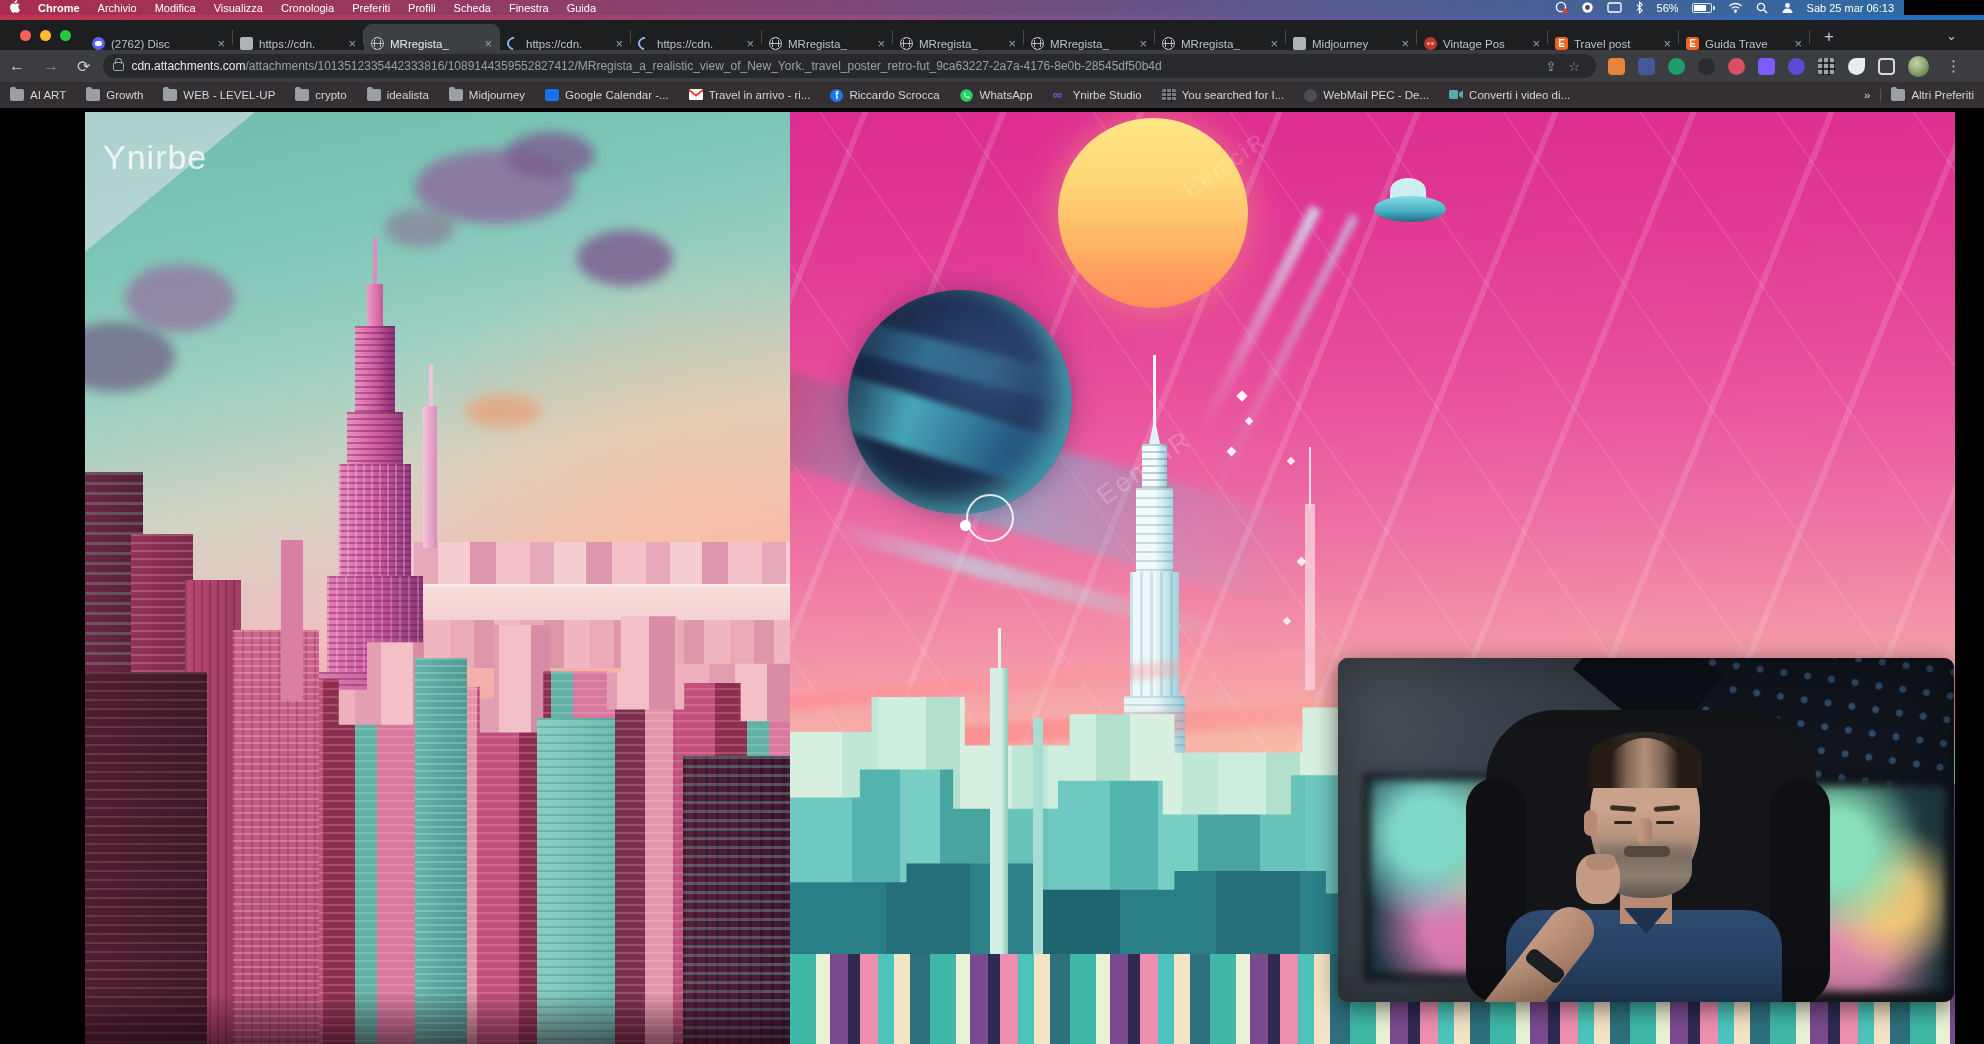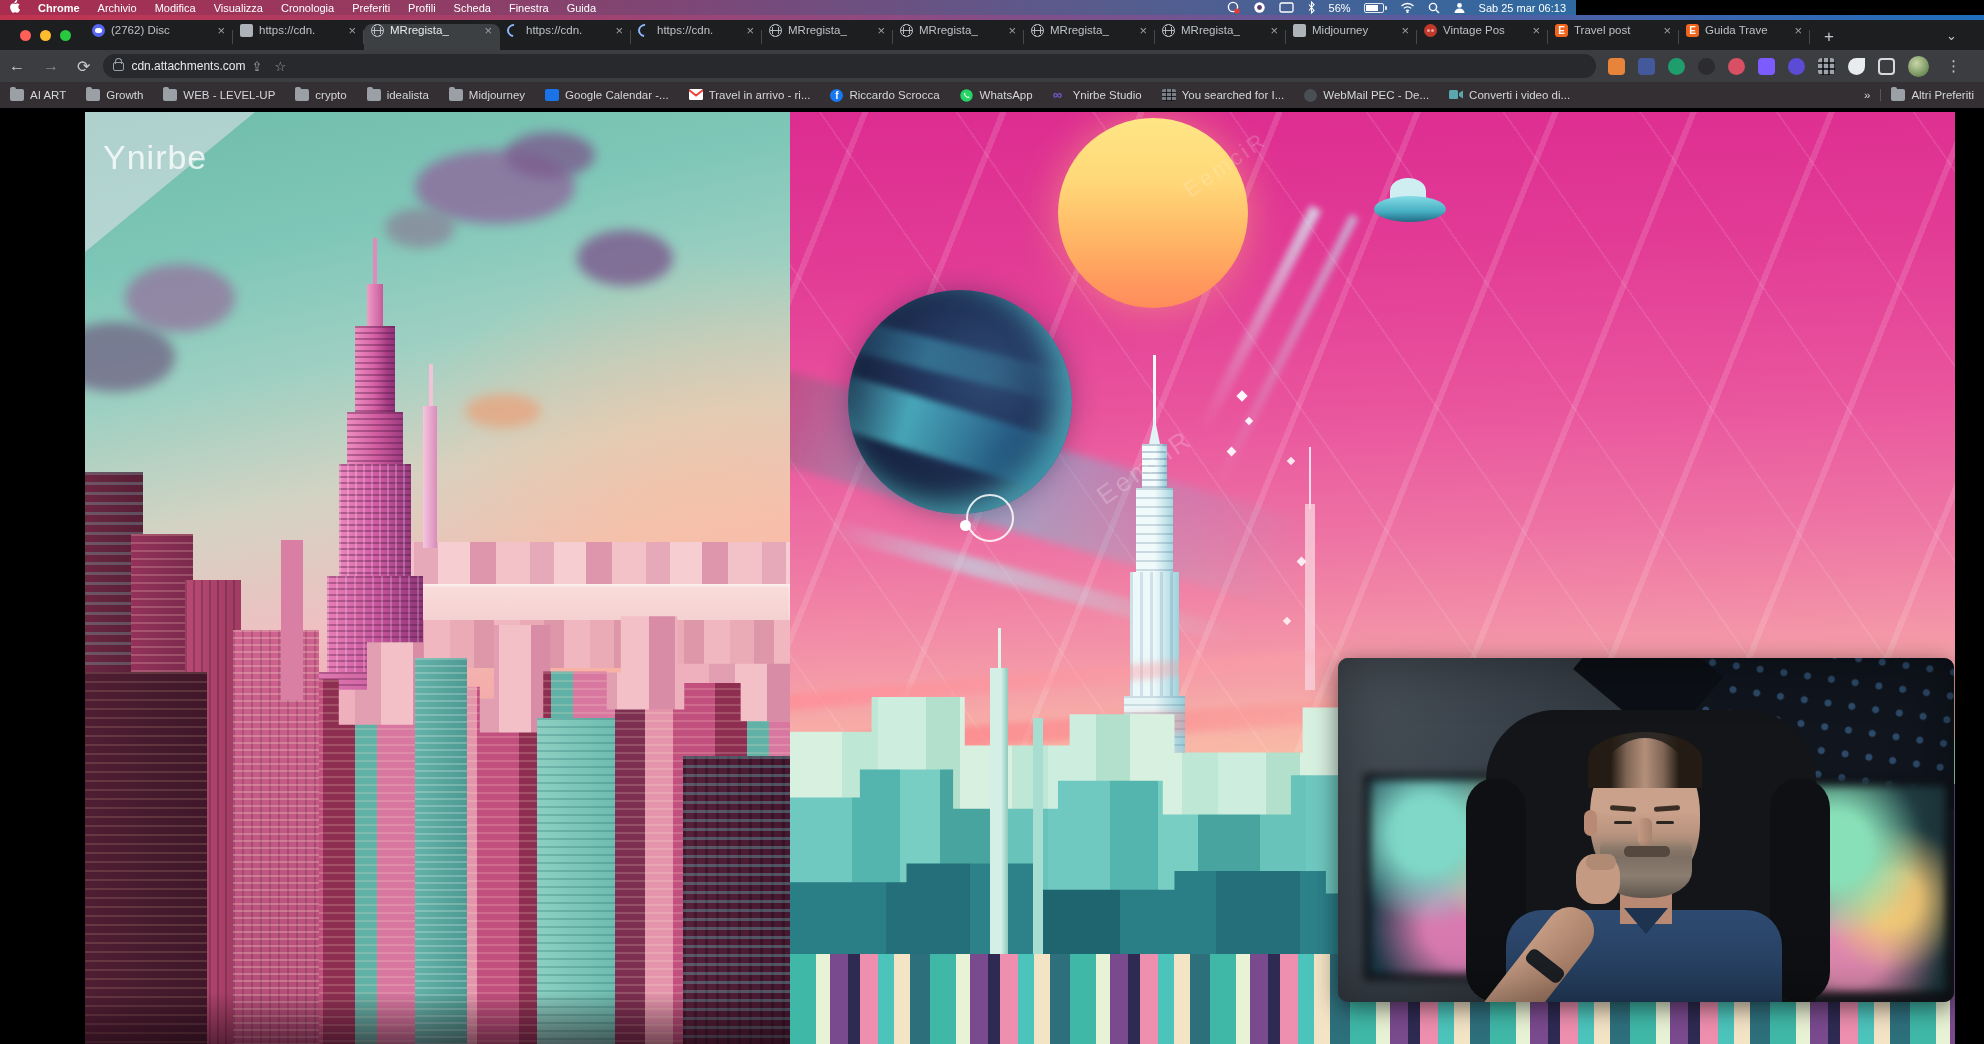--- a/index.html
+++ b/index.html
@@ -1,37 +1,37 @@
 <!DOCTYPE html>
 <html><head>
 <meta charset="utf-8">
 <style>
   html,body{margin:0;padding:0;background:#000;}
   #stage{position:relative;width:1984px;height:1044px;overflow:hidden;background:#000;
          font-family:"Liberation Sans",sans-serif;-webkit-font-smoothing:antialiased;}
   .r{position:absolute;}
   
-  #menubar{left:0;top:0;width:1576px;height:15px;
+  #menubar{left:0;top:0;width:1904px;height:15px;
     background:linear-gradient(90deg,#a82d50 0%,#97395f 22%,#7b4878 45%,#5a5a8c 68%,#2e6aa0 100%);
     display:flex;align-items:center;color:#fff;font-size:11px;z-index:50;}
   #menubar .mitem{padding:0 9px;white-space:nowrap;}
   #menubar .mitem.app{font-weight:bold;}
   #wallpaper-sliver{left:0;top:15px;width:1984px;height:5px;
     background:linear-gradient(90deg,#c2334f 0%,#8f4a82 45%,#1f6fbe 100%);z-index:49;}
   #menu-right{margin-left:auto;display:flex;align-items:center;gap:13px;padding-right:10px;}
   .sicon{display:inline-flex;align-items:center;}
   .battery-body{width:18px;height:8px;border:1px solid rgba(255,255,255,.85);border-radius:2px;position:relative;}
   .battery-body::after{content:"";position:absolute;left:1px;top:1px;bottom:1px;width:12px;background:#fff;}
   .battery-nub{width:2px;height:4px;background:rgba(255,255,255,.85);border-radius:0 1px 1px 0;margin-left:1px;}
   
   #tabstrip{left:0;top:20px;width:1984px;height:30px;background:#1d1e20;z-index:48;}
   #lights{position:absolute;left:20px;top:10px;display:flex;gap:9px;}
   .light{width:11px;height:11px;border-radius:50%;}
   #tabs{position:absolute;left:85px;top:4px;display:flex;align-items:flex-end;height:26px;}
-  .tab{display:flex;align-items:flex-start;gap:6px;height:26px;padding:0 7px;width:131px;box-sizing:border-box;
+  .tab{display:flex;align-items:flex-end;gap:6px;height:26px;padding:0 7px;width:131px;box-sizing:border-box;
        color:#bdc1c6;font-size:11.5px;position:relative;}
   .tab:first-child{width:148px;}
   .tab.active{background:#3c4043;border-radius:8px 8px 0 0;color:#e8eaed;width:136px;}
   .tab:not(.active)::after{content:"";position:absolute;right:0;top:6px;height:14px;width:1px;background:#46484c;}
   .tlabel{flex:1;overflow:hidden;white-space:nowrap;}
   .tclose{color:#9aa0a6;font-size:13px;line-height:1;padding:0 1px;}
   .tico{width:13px;height:13px;flex:0 0 13px;border-radius:50%;position:relative;}
   .ico-globe{border:1.4px solid #c3c7cd;box-sizing:border-box;background:
      radial-gradient(ellipse 45% 90% at 50% 50%, transparent 58%, rgba(195,199,205,.9) 59% 68%, transparent 69%),
      linear-gradient(180deg,transparent 45%,rgba(195,199,205,.9) 46% 54%,transparent 55%);}
@@ -228,20 +228,21 @@
     <span id="tabchev">⌄</span>
   </div>
 
   <div class="r" id="toolbar">
     <span class="navbtn">←</span>
     <span class="navbtn dim">→</span>
     <span class="navbtn">⟳</span>
     <div id="omnibox">
       <span class="lock"></span>
       <span class="urlhost">cdn.attachments.com</span>
+      <span class="urlpath">/attachments/1013512335442333816/1089144359552827412/MRregista_a_realistic_view_of_New_York._travel_poster_retro-fut_9ca63227-2a7a-4176-8e0b-28545df50b4d</span>
       <span class="boxico">⇪</span>
       <span class="boxico">☆</span>
     </div>
     <div id="extrow">
       <span class="ext" style="background:#e8833a"></span>
       <span class="ext" style="background:#43599c"></span>
       <span class="ext" style="background:#1f9d6d;border-radius:50%"></span>
       <span class="ext" style="background:#2b2b30;border-radius:50%"></span>
       <span class="ext" style="background:#d94f63;border-radius:50%"></span>
       <span class="ext" style="background:#7c5cff"></span>

